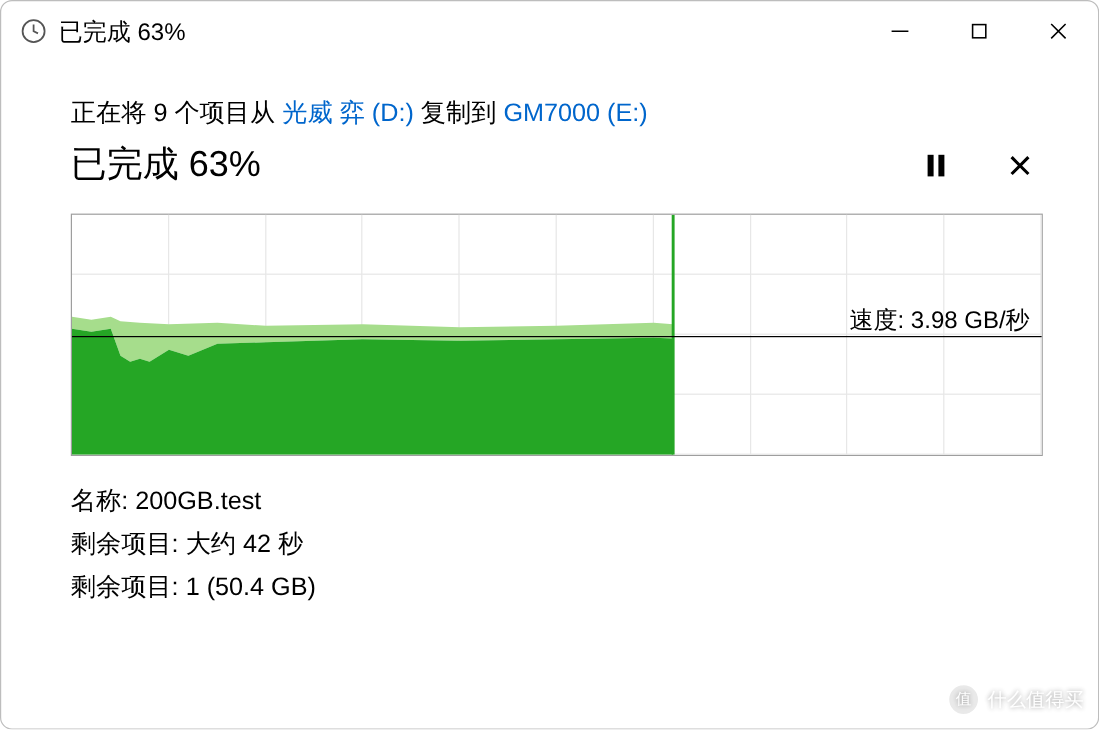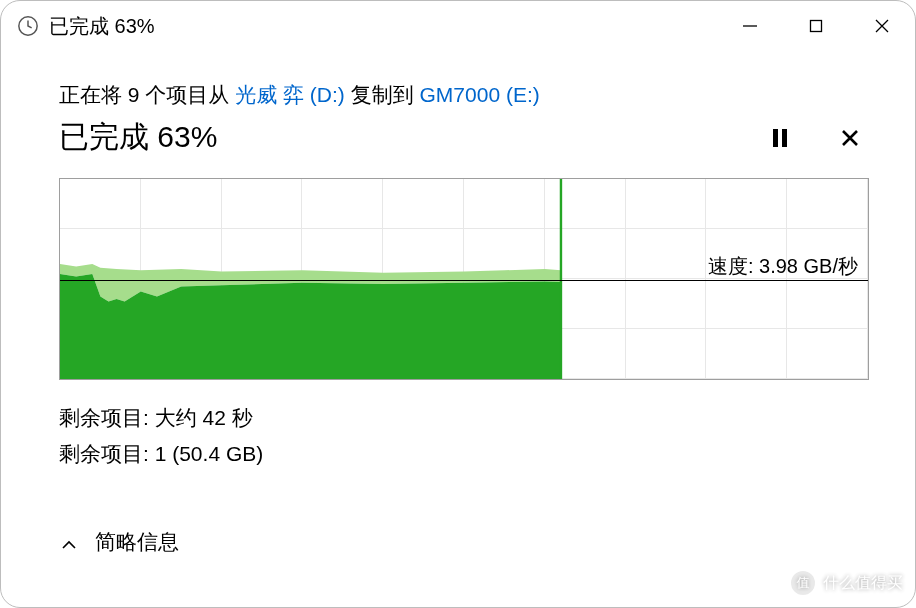--- a/index.html
+++ b/index.html
@@ -10,21 +10,21 @@
     background: #ffffff;
     font-family: "Microsoft YaHei", "Segoe UI", sans-serif;
     color: #000;
     overflow: hidden;
   }
   .window {
     box-sizing: border-box;
     width: 916px;
     height: 608px;
     border: 1px solid #bdbdbd;
-    border-radius: 20px;
+    border-radius: 10px;
     position: relative;
     background: #fff;
   }
   .titlebar {
     display: flex;
     align-items: center;
     height: 50px;
     padding-left: 16px;
   }
   .titlebar .clock-icon {
@@ -265,37 +265,33 @@
           <path d="M 0 42.50000000000001 L 2 43.75 L 4 42.50000000000001 L 5 44.375 L 7.000000000000001 44.99999999999999 L 10 45.62500000000001 L 15 44.99999999999999 L 20 46.25 L 30 45.62500000000001 L 40 46.875 L 50 46.25 L 55.00000000000001 45.62500000000001 L 60 44.99999999999999 L 62 45.62500000000001 L 62 51.5 L 60 51.25 L 50 51.875 L 40 52.5 L 30 51.875 L 20 53.125 L 15 53.75 L 12 58.75 L 10 56.25 L 8 61.25 L 7.000000000000001 60 L 6 61.25 L 5 58.75 L 4 47.5 L 2 48.75000000000001 L 0 47.5 Z" fill="#a6dd8c"></path>
           <path d="M 0 47.5 L 2 48.75000000000001 L 4 47.5 L 5 58.75 L 6 61.25 L 7.000000000000001 60 L 8 61.25 L 10 56.25 L 12 58.75 L 15 53.75 L 20 53.125 L 30 51.875 L 40 52.5 L 50 51.875 L 60 51.25 L 62 51.5 L 62 100 L 0 100 Z" fill="#25a625"></path>
           <line x1="62" x2="62" y1="0" y2="100" stroke="#25a625" stroke-width="0.3"></line>
         </svg>
       <div class="speed-line" id="speed-line" style="top: 50.25%;"></div>
       <div class="speed-label" id="speed-label" style="top: 50.25%;">速度: 3.98 GB/秒</div>
     </div>
 
     <div class="details">
       <div class="details-row">
+        <span class="label">名称:</span>
+        <span class="value">200GB.test</span>
+      </div>
+      <div class="details-row">
         <span class="label">剩余项目:</span>
         <span class="value">大约 42 秒</span>
       </div>
       <div class="details-row">
         <span class="label">剩余项目:</span>
         <span class="value">1 (50.4 GB)</span>
       </div>
     </div>
 
-    <div class="collapse-row">
-      <span class="chevron">
-        <svg width="16" height="16">
-            <path d="M2 11 L8 5 L14 11" fill="none" stroke="#000" stroke-width="1.6"></path>
-          </svg>
-      </span>
-      <span>简略信息</span>
-    </div>
 
   </div>
 
   <div class="watermark">
     <span class="badge">值</span>
     <span>什么值得买</span>
   </div>
 
 </div>
 

